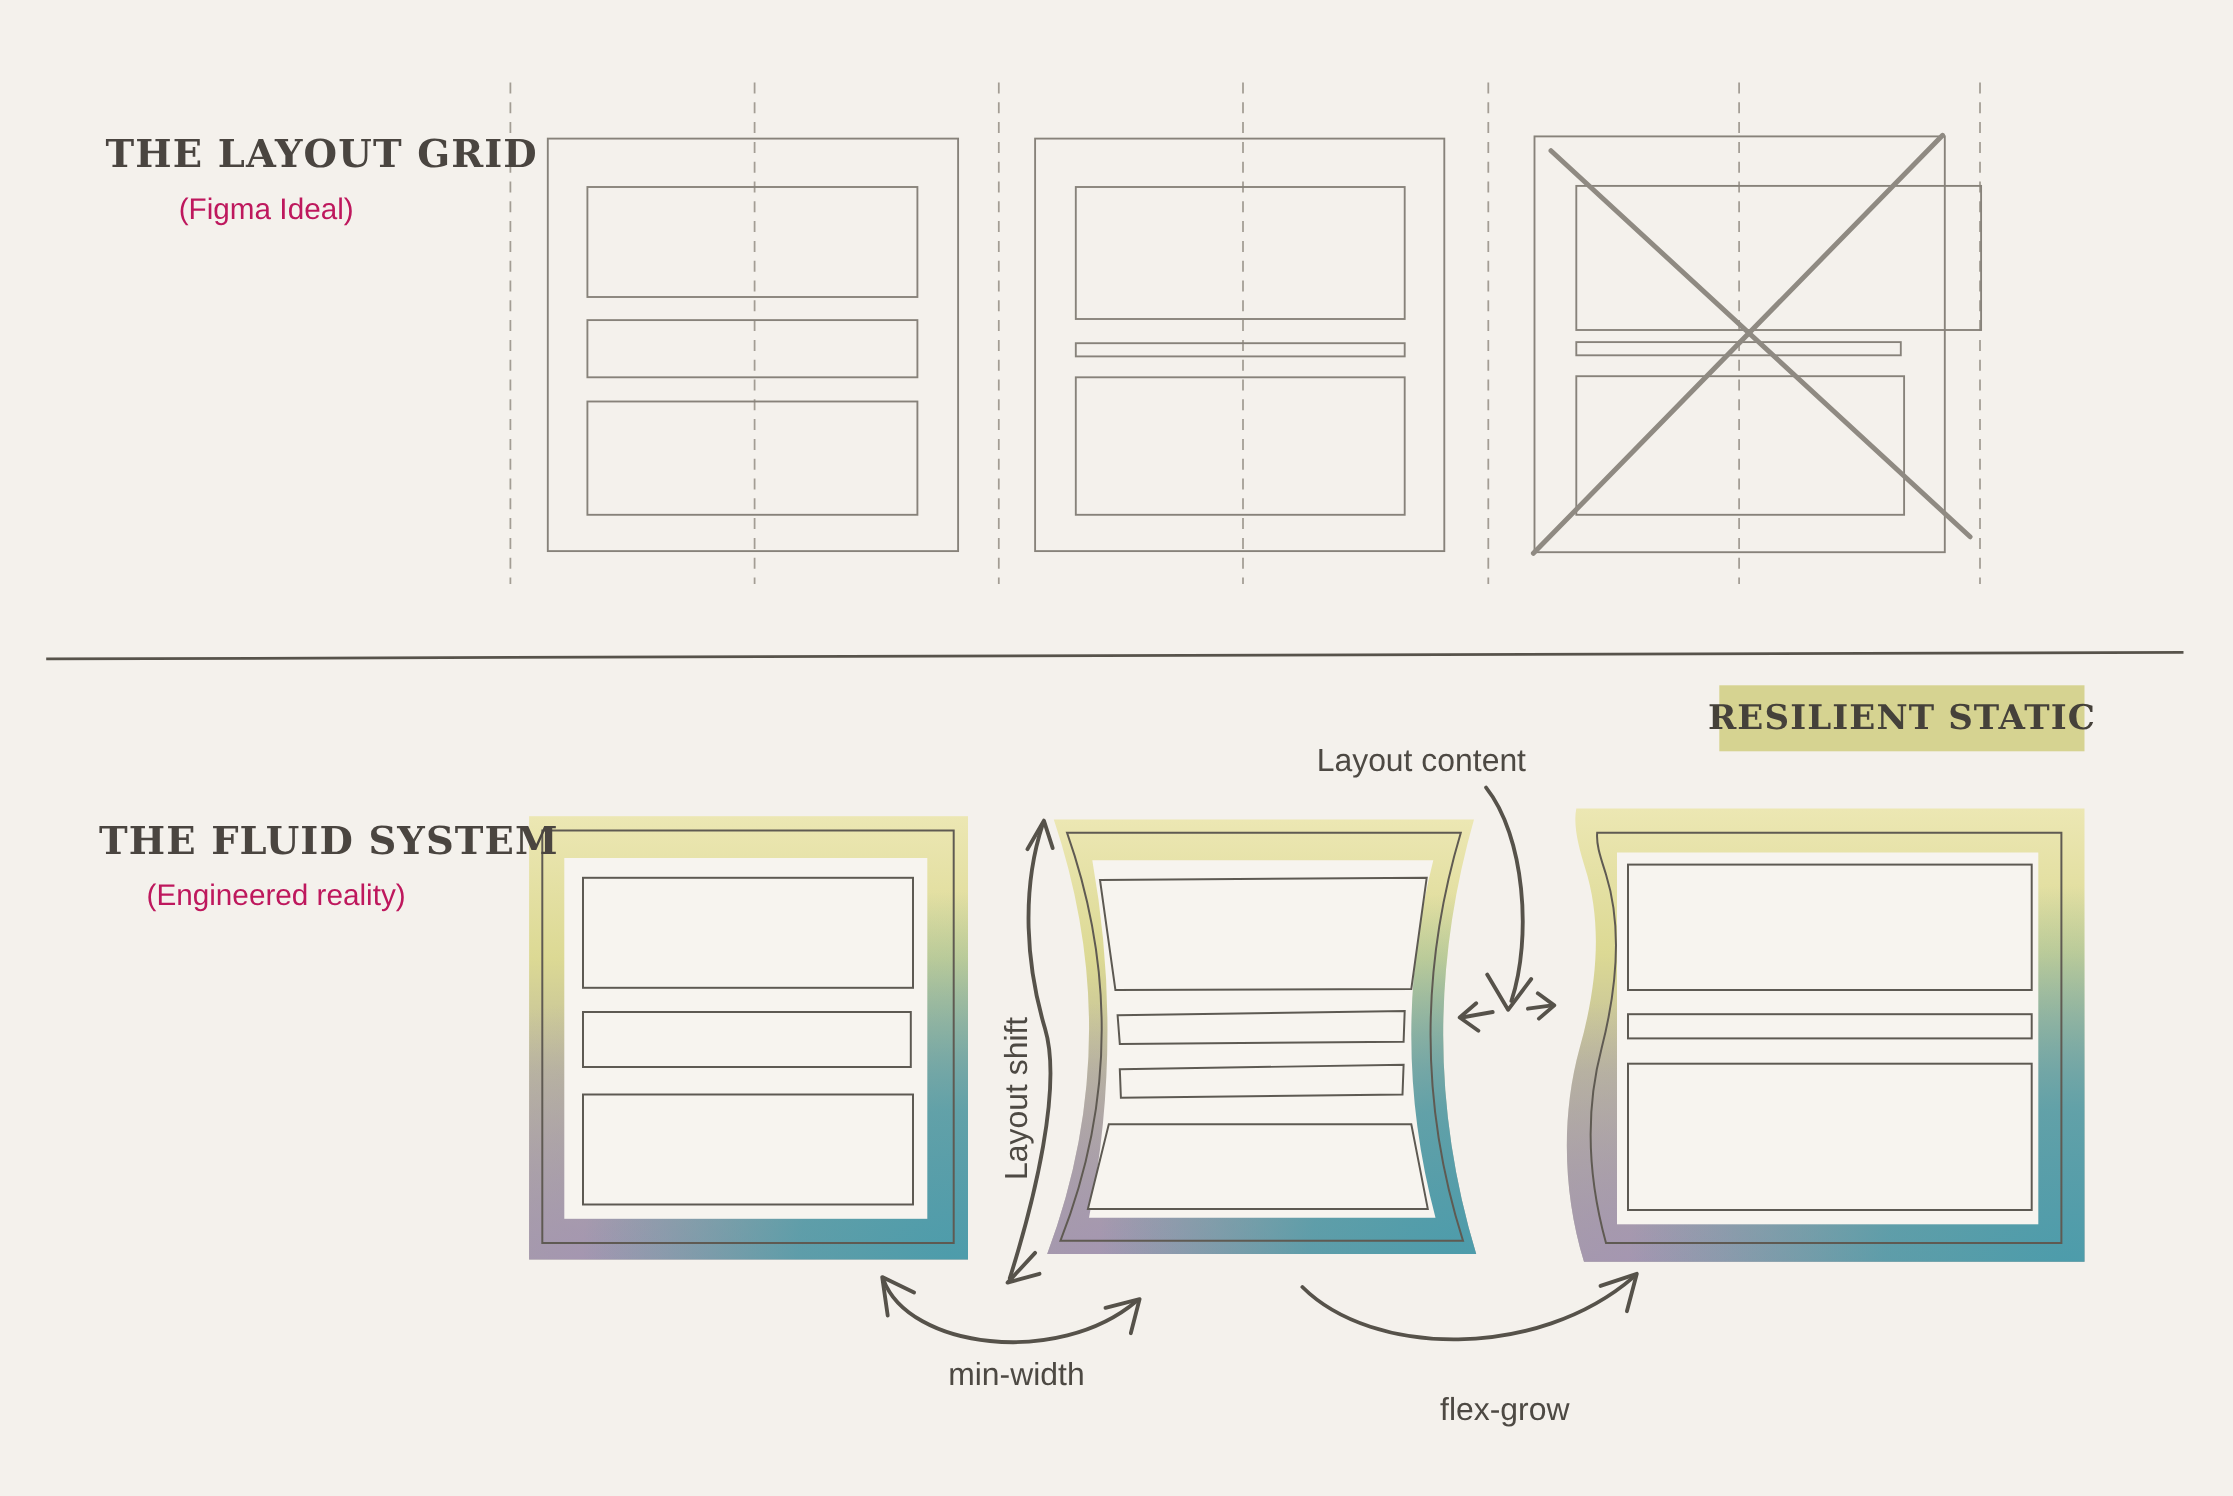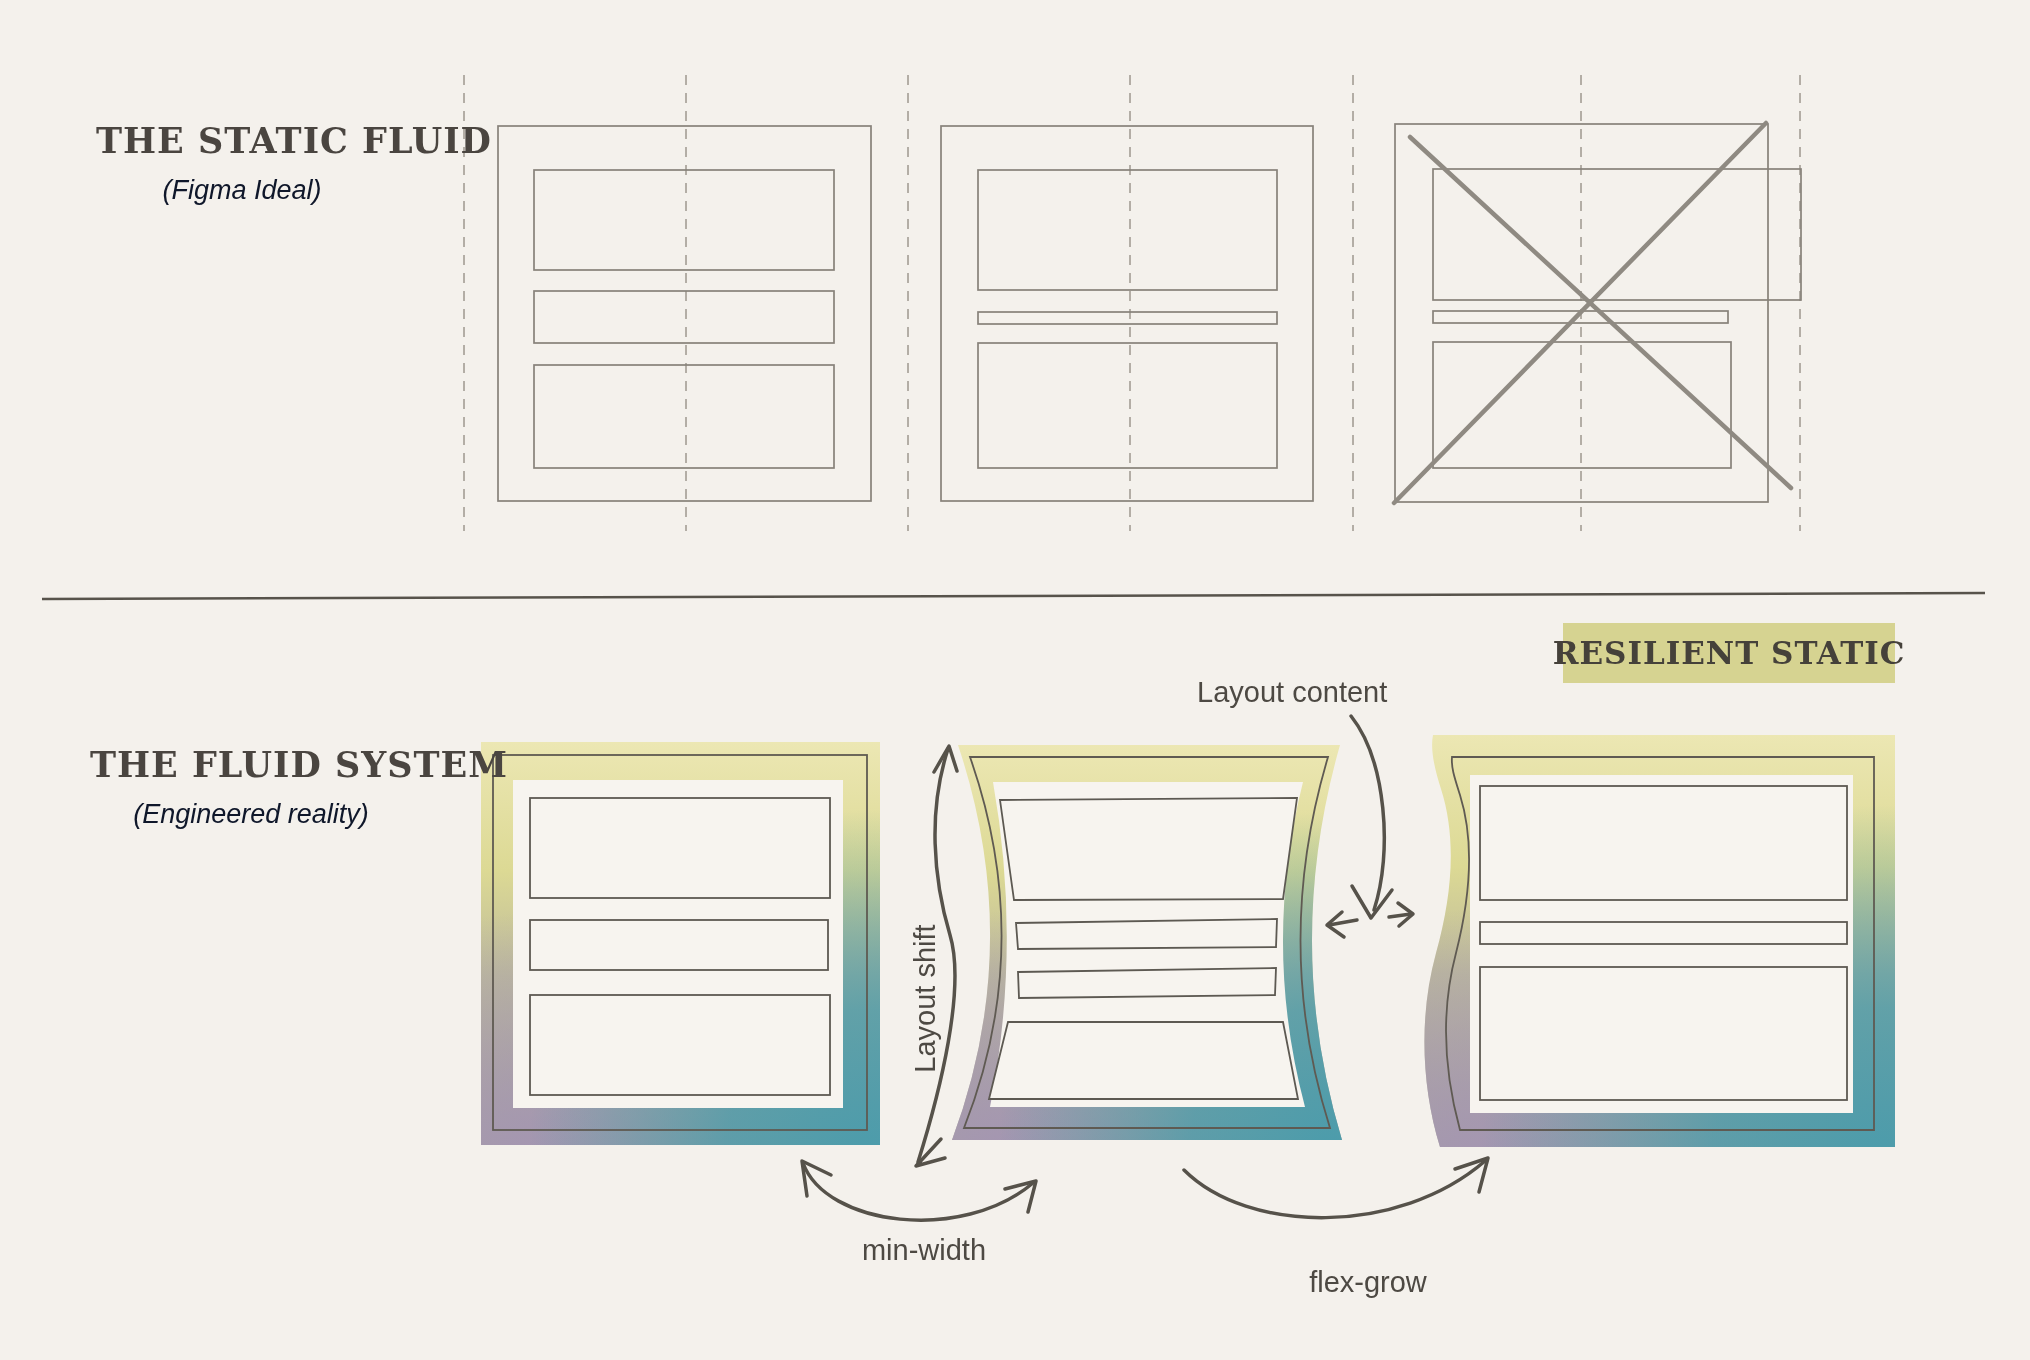--- a/index.html
+++ b/index.html
@@ -14,23 +14,22 @@
   .serif-title{
     font-family:"DejaVu Serif", serif;
     font-weight:bold;
     font-size:35px;
     letter-spacing:1px;
     color:#4a4540;
     white-space:nowrap;
   }
   .sans-sub{
     font-size:27px;
-    color:#0f172a;
-    white-space:nowrap;
-    font-style:italic;
+    color:#be185d;
+    white-space:nowrap;
   }
   .section-head{position:absolute;text-align:center;}
   .section-head .sans-sub{margin-top:14px;}
   .badge{
     position:absolute;
     left:1563px;top:623px;
     width:332px;height:60px;
     background:#d6d391;
     display:flex;align-items:center;justify-content:center;
     font-family:"DejaVu Serif", serif;
@@ -195,21 +194,21 @@
         <path d="M 1342 912 L 1327 925 L 1344 937"></path>
       </g>
       <g>
         <path d="M 1389 917 L 1411 914"></path>
         <path d="M 1398 903 L 1413 914 L 1399 926"></path>
       </g>
     </g>
   </svg>
 
   <div class="section-head" style="left:96px;top:120px;width:292px;">
-    <div class="serif-title">THE STATIC FLUID</div>
+    <div class="serif-title">THE LAYOUT GRID</div>
     <div class="sans-sub">(Figma Ideal)</div>
   </div>
 
   <div class="section-head" style="left:90px;top:744px;width:322px;">
     <div class="serif-title">THE FLUID SYSTEM</div>
     <div class="sans-sub">(Engineered reality)</div>
   </div>
 
   <div class="badge">RESILIENT STATIC</div>
 

